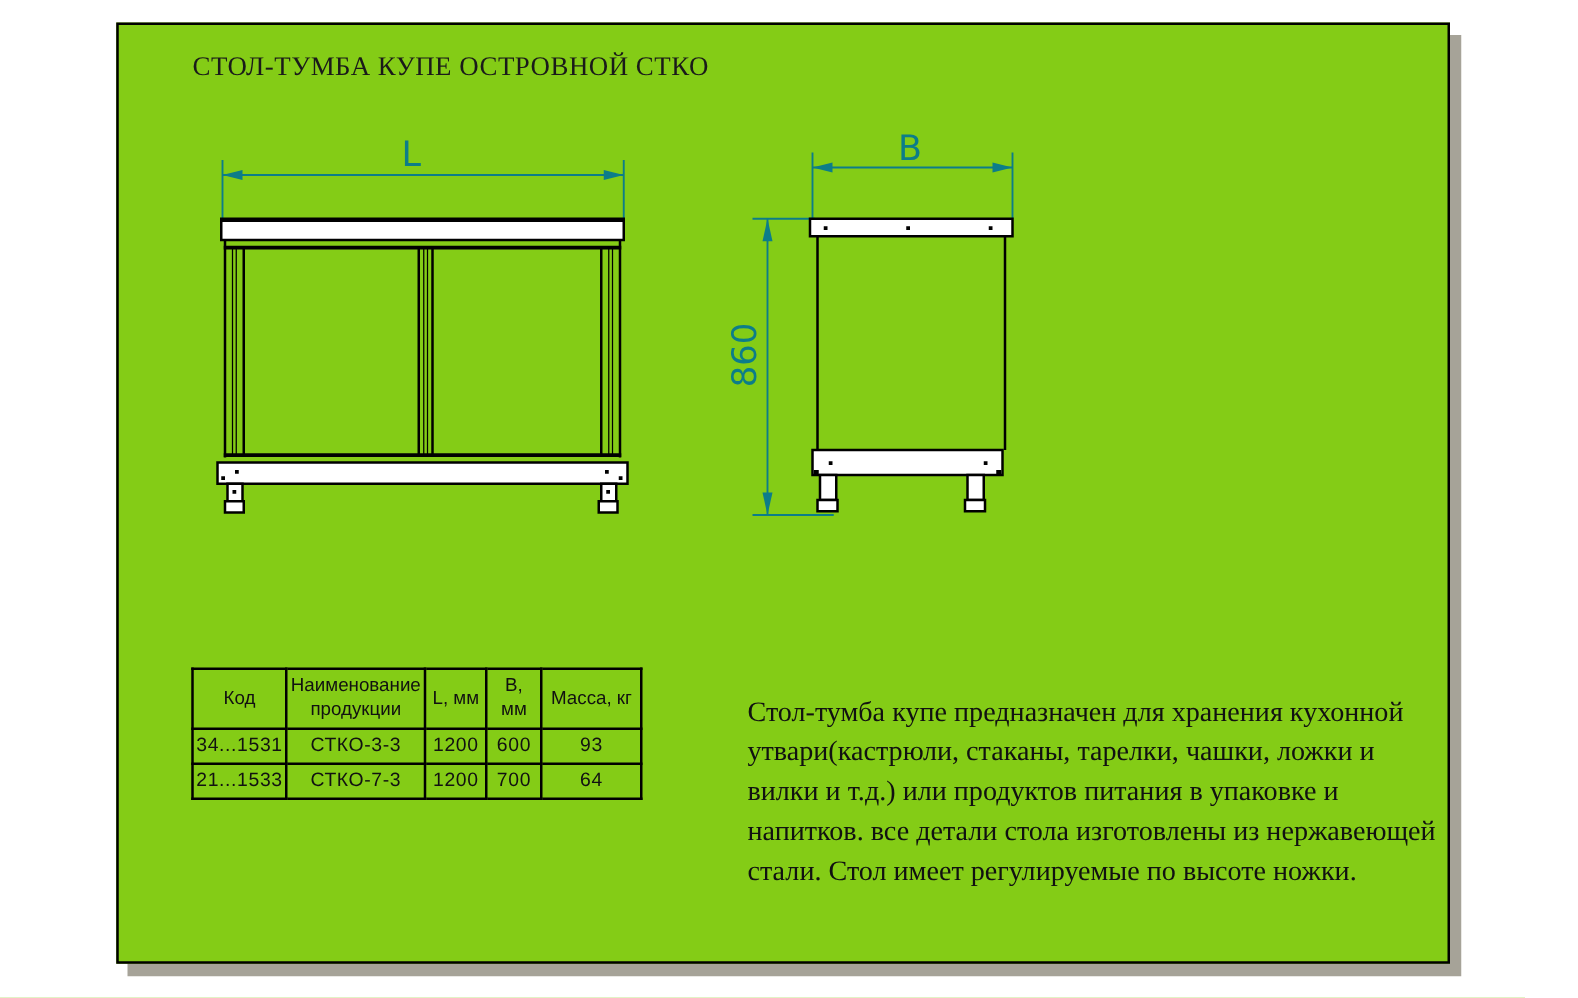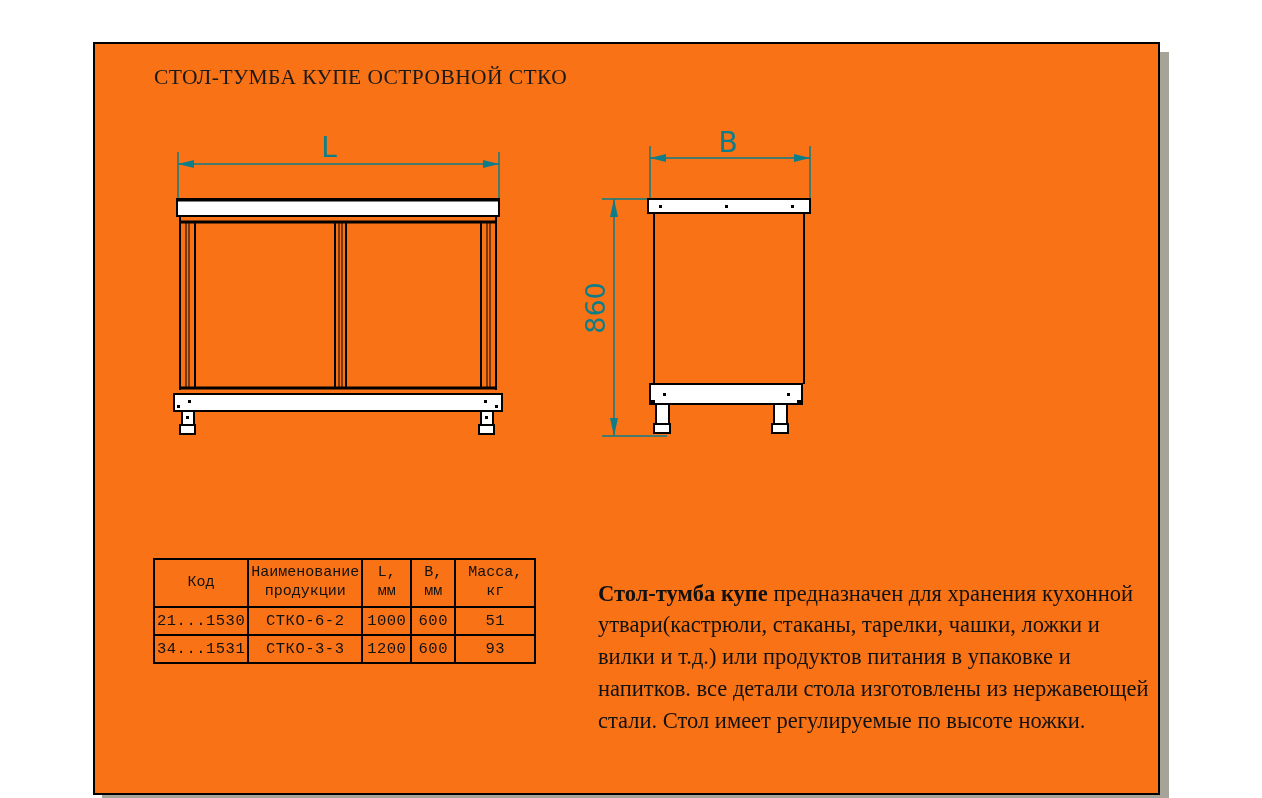--- a/index.html
+++ b/index.html
@@ -7,23 +7,22 @@
     --ink: #000000;
     --shadow: #a6a398;
   }
   html,body{margin:0;padding:0;background:#ffffff;}
   body{
     width:1262px;height:798px;position:relative;overflow:hidden;
     font-family:"Liberation Serif", serif;color:#000;
   }
   .page{
     position:absolute;left:93px;top:18px;width:1067px;height:753px;
-    box-sizing:border-box;border:2px solid #000;background:#f97316;
+    box-sizing:border-box;border:2px solid #000;background:#84cc16;
     box-shadow:9px 10px 0 0 var(--shadow);
-    margin-top:24px;
   }
   .page-title{
     position:absolute;left:59px;top:21px;
     font-size:21.5px;letter-spacing:0.4px;color:#1a1a1a;white-space:nowrap;
   }
   .drawing-svg{position:absolute;left:0;top:0;}
   .dline{stroke:var(--ink);fill:none;}
   .w1{stroke-width:1px;} .w2{stroke-width:2px;} .w3{stroke-width:3px;}
   .whitefill{fill:#ffffff;}
   .dot{fill:var(--ink);stroke:none;}
@@ -31,40 +30,40 @@
   .dim-fill{fill:var(--dim);stroke:none;}
   .dim-text{
     fill:var(--dim);
     font-family:"DejaVu Sans", sans-serif;
     font-weight:400;
   }
   
   .spec-table{
     position:absolute;left:58px;top:514px;
     border-collapse:collapse;table-layout:fixed;
-    font-family:Liberation Mono, monospace;
+    font-family:Liberation Sans, sans-serif;
   }
   .spec-table th,.spec-table td{
     border:2px solid #000;text-align:center;vertical-align:middle;
     padding:0 2px;font-weight:normal;color:#111;
   }
   .spec-table th{height:46px;font-size:15px;line-height:1.25;}
   .spec-table td{height:26px;font-size:15.5px;letter-spacing:0.5px;}
   .col-code{width:57px;}
   .col-name{width:111px;}
   .col-l{width:49px;}
   .col-b{width:44px;}
   .col-mass{width:80px;}
   
   .description{
     position:absolute;left:503px;top:511px;width:553px;
     font-size:22.5px;line-height:1.42;color:#111;
     text-align:left;
   }
-  .description b{font-weight:bold;}
+  .description b{font-weight:normal;}
 </style>
 </head>
 <body>
 
 <div class="page">
 
   <div class="page-title">СТОЛ-ТУМБА КУПЕ ОСТРОВНОЙ СТКО</div>
 
   <svg class="drawing-svg" width="1063" height="749" viewBox="0 0 1063 749">
 
@@ -167,31 +166,31 @@
       <tr>
         <th>Код</th>
         <th>Наименование продукции</th>
         <th>L, мм</th>
         <th>B, мм</th>
         <th>Масса, кг</th>
       </tr>
     </thead>
     <tbody>
         <tr>
-          <td>21...1530</td>
-          <td>СТКО-6-2</td>
-          <td>1000</td>
-          <td>600</td>
-          <td>51</td>
-        </tr>
-        <tr>
           <td>34...1531</td>
           <td>СТКО-3-3</td>
           <td>1200</td>
           <td>600</td>
           <td>93</td>
+        </tr>
+        <tr>
+          <td>21...1533</td>
+          <td>СТКО-7-3</td>
+          <td>1200</td>
+          <td>700</td>
+          <td>64</td>
         </tr>
       </tbody>
   </table>
 
   <p class="description"><b>Стол-тумба купе</b><span> предназначен для хранения кухонной утвари(кастрюли, стаканы, тарелки, чашки, ложки и вилки и т.д.) или продуктов питания в упаковке и напитков. все детали стола изготовлены из нержавеющей стали. Стол имеет регулируемые по высоте ножки.</span></p>
 
 </div>
 
 </body></html>

